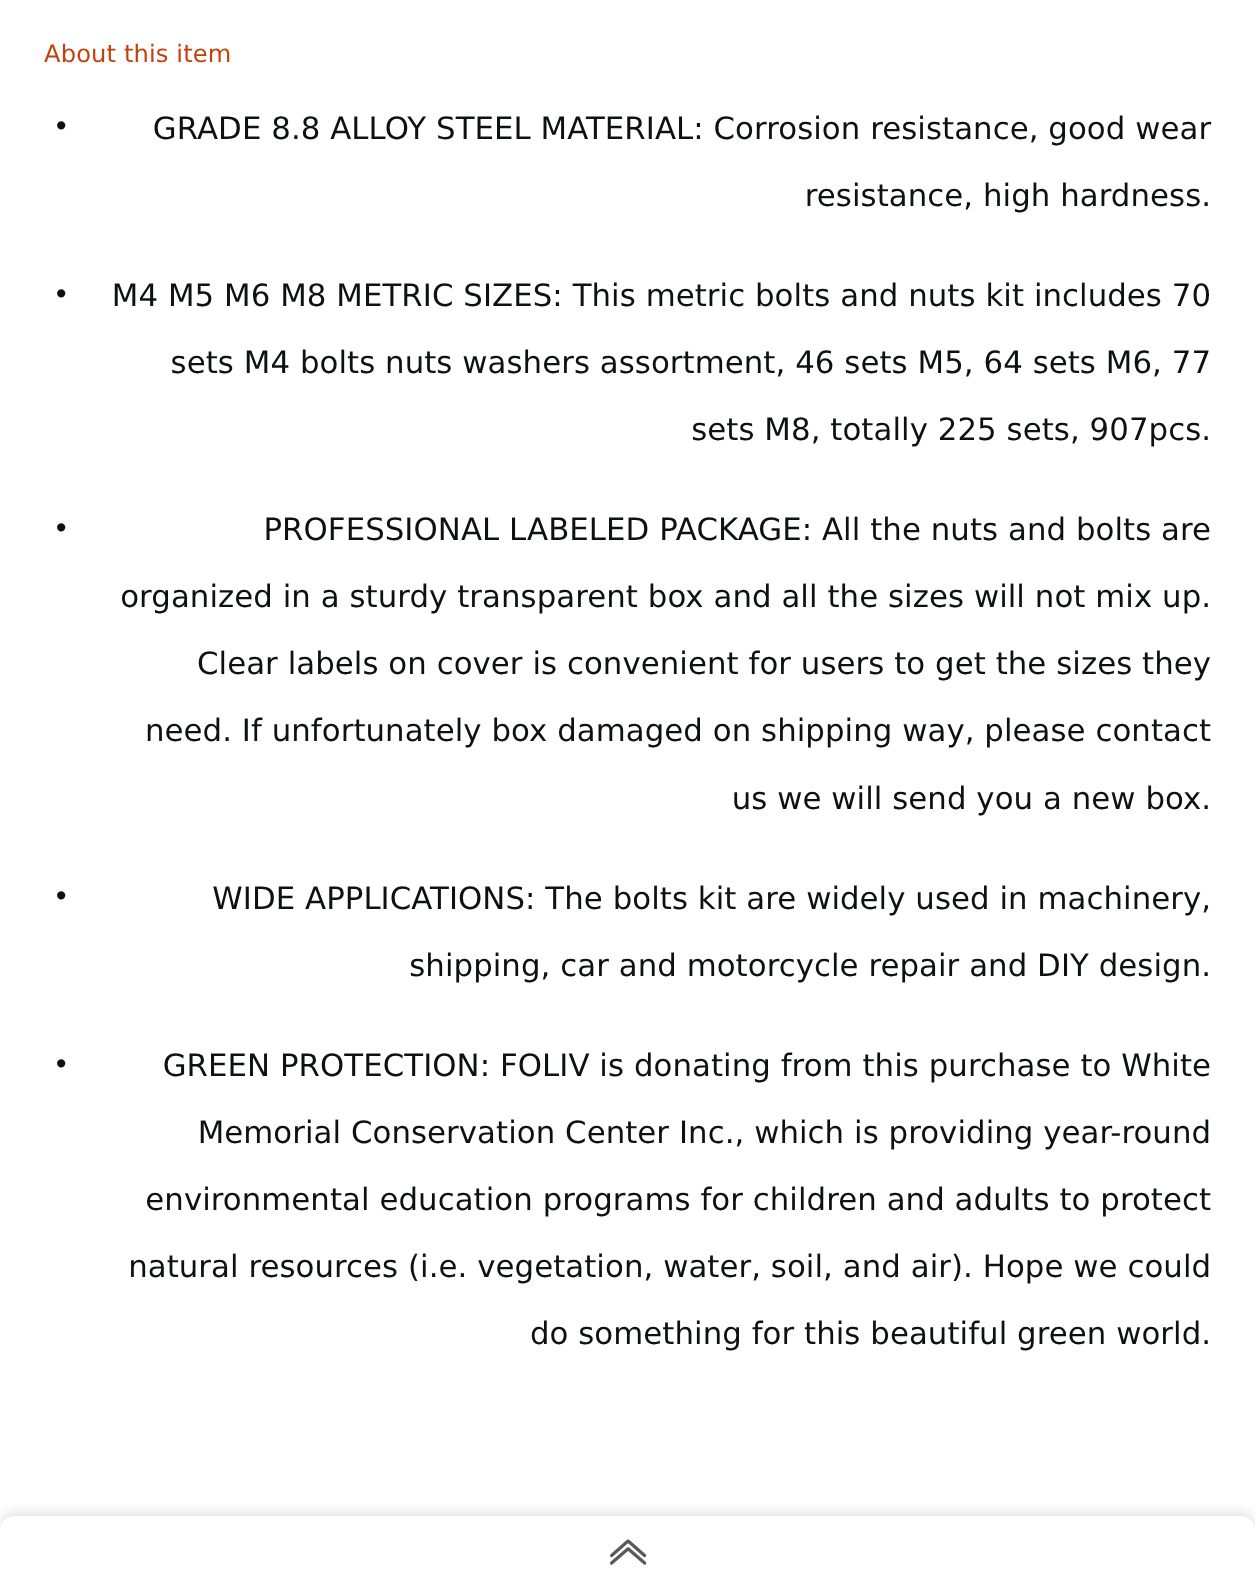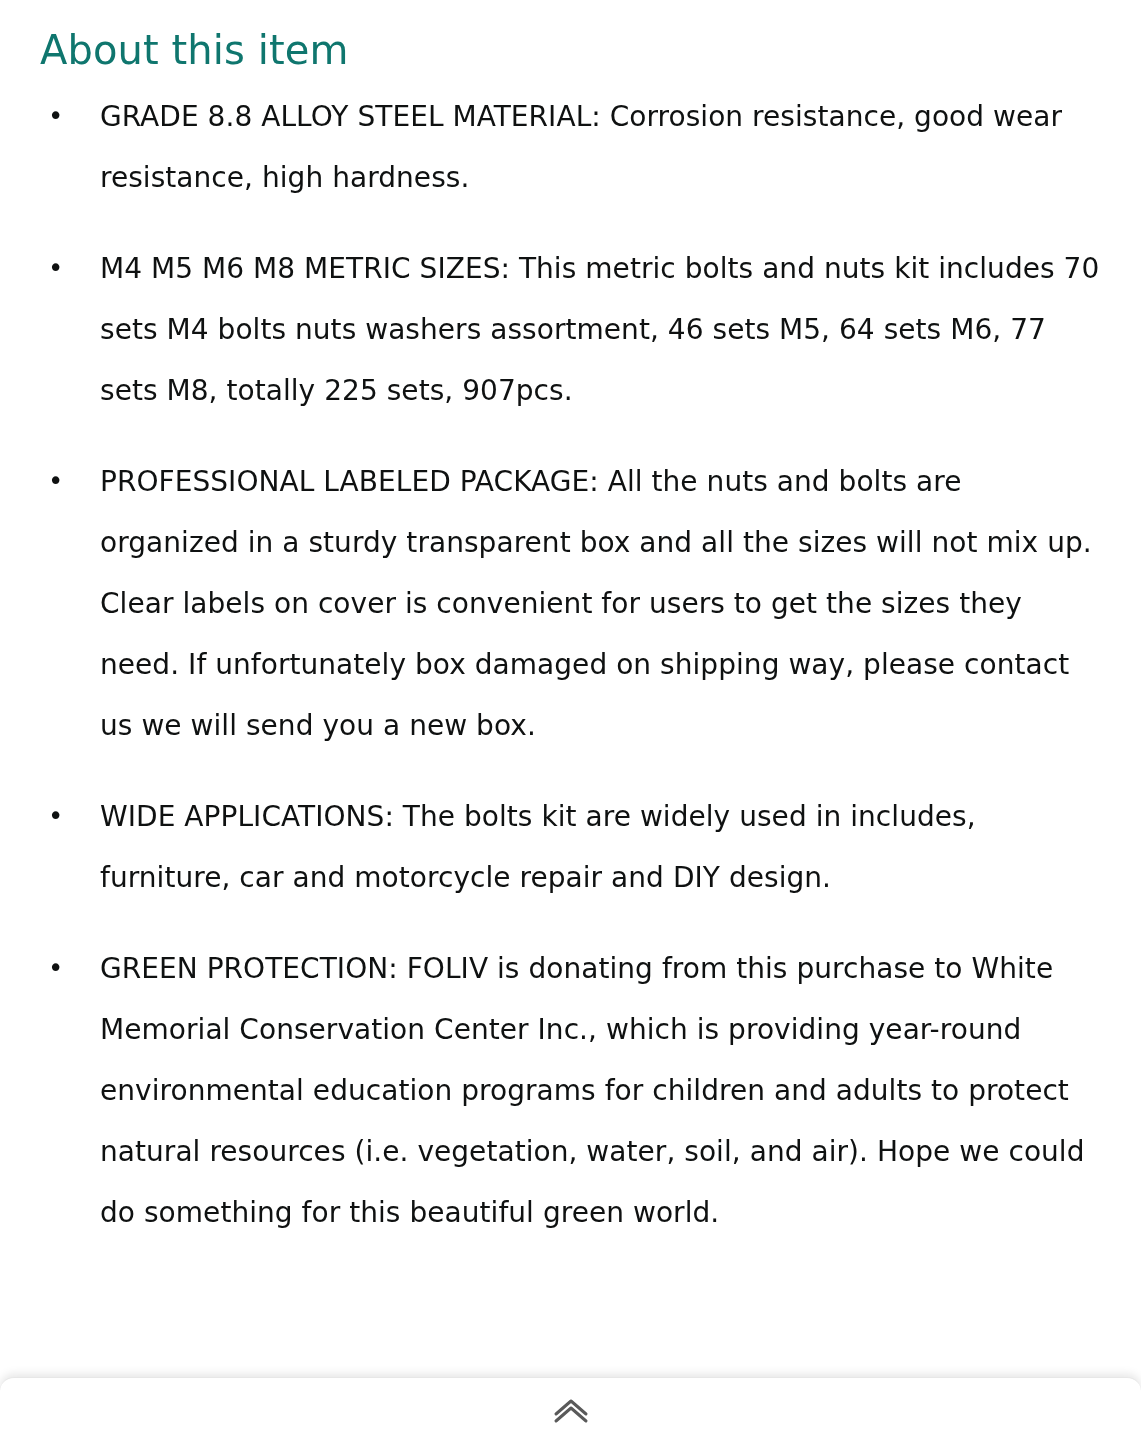--- a/index.html
+++ b/index.html
@@ -16,24 +16,24 @@
     color: #0f1111;
   }
 
   .page {
     position: absolute;
     inset: 0;
     background: #ffffff;
   }
 
   .section-title {
-    font-size: 40px;
+    font-size: 22px;
     line-height: 36px;
     font-weight: 400;
-    color: #0f766e;
+    color: #c2410c;
     padding: 32px 0 0 40px;
     letter-spacing: 0.1px;
   }
 
   .bullet-list {
     list-style: none;
     margin: 0;
     padding: 18px 40px 0 44px;
   }
 
@@ -54,20 +54,21 @@
     width: 12px;
     height: 61px;
     line-height: 61px;
     font-size: 26px;
     color: #0f1111;
     text-align: center;
   }
 
   .bullet-text {
     display: block;
+    text-align: right;
   }
 
   
   .bottom-bar {
     position: absolute;
     left: 0;
     right: 0;
     bottom: 0;
     height: 62px;
     background: #ffffff;
@@ -110,21 +111,21 @@
     <li class="bullet-item">
       <span class="dot">•</span>
       <span class="bullet-text">M4 M5 M6 M8 METRIC SIZES: This metric bolts and nuts kit includes 70 sets M4 bolts nuts washers assortment, 46 sets M5, 64 sets M6, 77 sets M8, totally 225 sets, 907pcs.</span>
     </li>
     <li class="bullet-item">
       <span class="dot">•</span>
       <span class="bullet-text">PROFESSIONAL LABELED PACKAGE: All the nuts and bolts are organized in a sturdy transparent box and all the sizes will not mix up. Clear labels on cover is convenient for users to get the sizes they need. If unfortunately box damaged on shipping way, please contact us we will send you a new box.</span>
     </li>
     <li class="bullet-item">
       <span class="dot">•</span>
-      <span class="bullet-text">WIDE APPLICATIONS: The bolts kit are widely used in includes, furniture, car and motorcycle repair and DIY design.</span>
+      <span class="bullet-text">WIDE APPLICATIONS: The bolts kit are widely used in machinery, shipping, car and motorcycle repair and DIY design.</span>
     </li>
     <li class="bullet-item">
       <span class="dot">•</span>
       <span class="bullet-text">GREEN PROTECTION: FOLIV is donating from this purchase to White Memorial Conservation Center Inc., which is providing year-round environmental education programs for children and adults to protect natural resources (i.e. vegetation, water, soil, and air). Hope we could do something for this beautiful green world.</span>
     </li>
   </ul>
 
   <div class="fade-mask"></div>
 
   <div class="bottom-bar">

